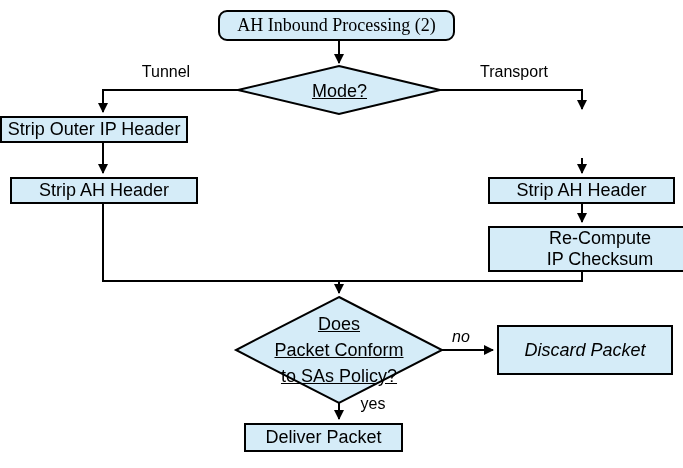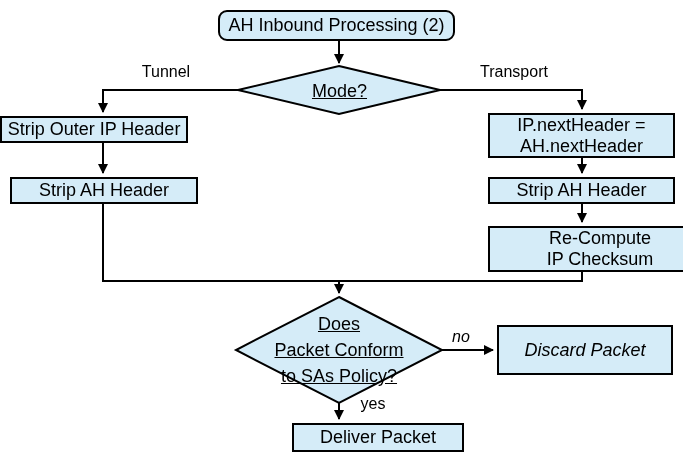--- a/index.html
+++ b/index.html
@@ -78,43 +78,41 @@
       <path class="edge" d="M582 204 V 222" marker-end="url(#arrowhead)"></path>
       <path class="edge" d="M103 204 V 281 H 582 V 272"></path>
       <path class="edge" d="M339 281 V 293" marker-end="url(#arrowhead)"></path>
       <path class="edge" d="M442 350 H 493" marker-end="url(#arrowhead)"></path>
       <path class="edge" d="M339 403 V 419" marker-end="url(#arrowhead)"></path>
     </g>
     <polygon class="dshape" points="339,66 440,90 339,114 238,90"></polygon>
     <polygon class="dshape" points="339,297 442,350 339,403 236,350"></polygon>
   </svg>
 
-  <div class="node rounded" style="left:218px; top:10px; width:237px; height:31px;">AH Inbound Processing (2)</div>
+  <div class="node rounded" style="left:218px; top:10px; width:237px; height:31px;font-family:Liberation Serif, serif;">AH Inbound Processing (2)</div>
 
   <div class="dlabel" style="left:239px; top:68px; width:201px; height:46px;">Mode?</div>
 
   <div class="node" style="left:0; top:116px; width:188px; height:27px;">Strip Outer IP Header</div>
 
   <div class="node" style="left:10px; top:177px; width:188px; height:27px;">Strip AH Header</div>
 
-  <div class="node" style="left:488px; top:113px; width:187px; height:45px;">IP.nextHeader =
-AH.nextHeader</div>
 
   <div class="node" style="left:488px; top:177px; width:187px; height:27px;">Strip AH Header</div>
 
   <div class="node" style="left:488px; top:226px; width:224px; height:46px;">Re-Compute
 IP Checksum</div>
 
   <div class="dlabel" style="left:236px; top:299px; width:206px; height:102px;">Does
 Packet Conform
 to SAs Policy?</div>
 
   <div class="node" style="left:497px; top:325px; width:176px; height:50px;font-style:italic;">Discard Packet</div>
 
-  <div class="node" style="left:244px; top:423px; width:172px; height:29px;margin-left:48px;">Deliver Packet</div>
+  <div class="node" style="left:244px; top:423px; width:159px; height:29px;">Deliver Packet</div>
 
   <div class="elabel" style="left:116px; top:63px; width:100px;">Tunnel</div>
 
   <div class="elabel" style="left:464px; top:63px; width:100px;">Transport</div>
 
   <div class="elabel" style="left:436px; top:328px; width:50px;font-style:italic;">no</div>
 
   <div class="elabel" style="left:348px; top:395px; width:50px;">yes</div>
 
 </div>

